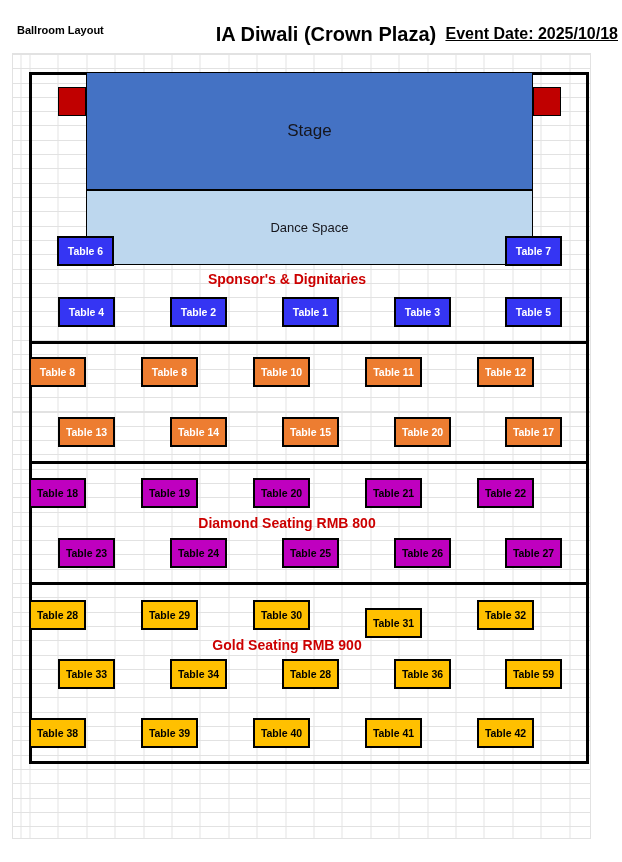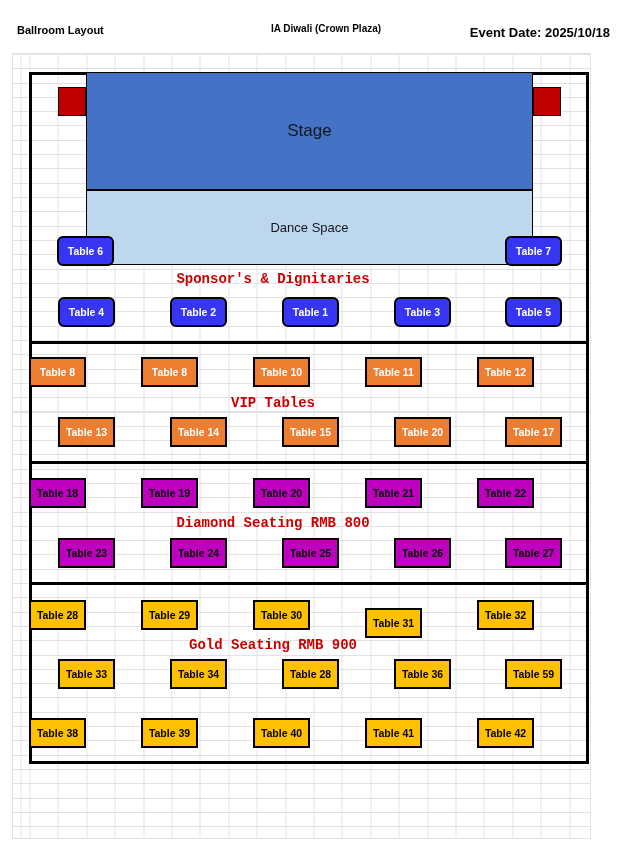--- a/index.html
+++ b/index.html
@@ -9,22 +9,22 @@
   
   #grid{position:absolute;left:12px;top:53px;width:579px;height:786px;
         border:1px solid #e2e2e2;box-sizing:border-box;
         background-image:
           repeating-linear-gradient(to right,#e2e2e2 0 1px,transparent 1px 28.4px),
           repeating-linear-gradient(to bottom,#e2e2e2 0 1px,transparent 1px 14.3px);
         background-position:16.5px 0,0 0;}
 
   .hdr{position:absolute;font-weight:bold;color:#000;white-space:nowrap;}
   #hdr-left{left:17px;top:24px;font-size:11px;}
-  #hdr-title{left:30px;width:592px;top:23px;text-align:center;font-size:10px;}
-  #hdr-right{right:12px;top:25px;font-size:13px;}
+  #hdr-title{left:30px;width:592px;top:23px;text-align:center;font-size:20px;}
+  #hdr-right{right:4px;top:25px;font-size:16px;text-decoration:underline;}
 
   
   #outer{position:absolute;left:29px;top:72px;width:560px;height:692px;
          border:3px solid #000;box-sizing:border-box;}
   .divider{position:absolute;left:29px;width:560px;height:3px;background:#000;}
 
   #stage{position:absolute;left:86px;top:72px;width:447px;height:118px;
          background:var(--stage);border:1px solid #000;box-sizing:border-box;
          display:flex;align-items:center;justify-content:center;
          font-size:17px;color:#16161d;}
@@ -32,27 +32,27 @@
          background:var(--dance-space);border:1px solid #000;box-sizing:border-box;
          display:flex;align-items:center;justify-content:center;
          font-size:13px;color:#16161d;}
 
   .marker{position:absolute;top:87px;width:28px;height:29px;
           background:var(--corner-marker);border:1px solid #000;box-sizing:border-box;}
 
   .tbl{position:absolute;width:57px;height:30px;border:2px solid #000;box-sizing:border-box;
        display:flex;align-items:center;justify-content:center;
        font-size:10.5px;font-weight:bold;white-space:nowrap;}
-  .tbl.blue{background:var(--sponsor-table);color:#fff;border-radius:6px;}
+  .tbl.blue{background:var(--sponsor-table);color:#fff;}
   .tbl.orange{background:var(--vip-table);color:#fff;}
   .tbl.magenta{background:var(--diamond-table);color:#000;}
   .tbl.gold{background:var(--gold-table);color:#000;}
 
-  .section-heading{position:absolute;left:29px;width:488px;text-align:center;
-       font-size:14px;font-weight:bold;color:var(--section-heading);white-space:nowrap;font-family:Liberation Mono, monospace;}
+  .section-heading{position:absolute;left:43px;width:488px;text-align:center;
+       font-size:14px;font-weight:bold;color:var(--section-heading);white-space:nowrap;}
 </style>
 </head>
 <body>
 
 <div id="page">
 
   <div id="grid"></div>
 
   <div id="hdr-left" class="hdr">Ballroom Layout</div>
   <div id="hdr-title" class="hdr">IA Diwali (Crown Plaza)</div>
@@ -81,21 +81,20 @@
   <div class="tbl blue" style="left:170px;top:297px">Table 2</div>
   <div class="tbl blue" style="left:282px;top:297px">Table 1</div>
   <div class="tbl blue" style="left:394px;top:297px">Table 3</div>
   <div class="tbl blue" style="left:505px;top:297px">Table 5</div>
 
   <div class="tbl orange" style="left:29px;top:357px">Table 8</div>
   <div class="tbl orange" style="left:141px;top:357px">Table 8</div>
   <div class="tbl orange" style="left:253px;top:357px">Table 10</div>
   <div class="tbl orange" style="left:365px;top:357px">Table 11</div>
   <div class="tbl orange" style="left:477px;top:357px">Table 12</div>
-  <div class="section-heading" style="top:395px">VIP Tables</div>
   <div class="tbl orange" style="left:58px;top:417px">Table 13</div>
   <div class="tbl orange" style="left:170px;top:417px">Table 14</div>
   <div class="tbl orange" style="left:282px;top:417px">Table 15</div>
   <div class="tbl orange" style="left:394px;top:417px">Table 20</div>
   <div class="tbl orange" style="left:505px;top:417px">Table 17</div>
 
   <div class="tbl magenta" style="left:29px;top:478px">Table 18</div>
   <div class="tbl magenta" style="left:141px;top:478px">Table 19</div>
   <div class="tbl magenta" style="left:253px;top:478px">Table 20</div>
   <div class="tbl magenta" style="left:365px;top:478px">Table 21</div>

